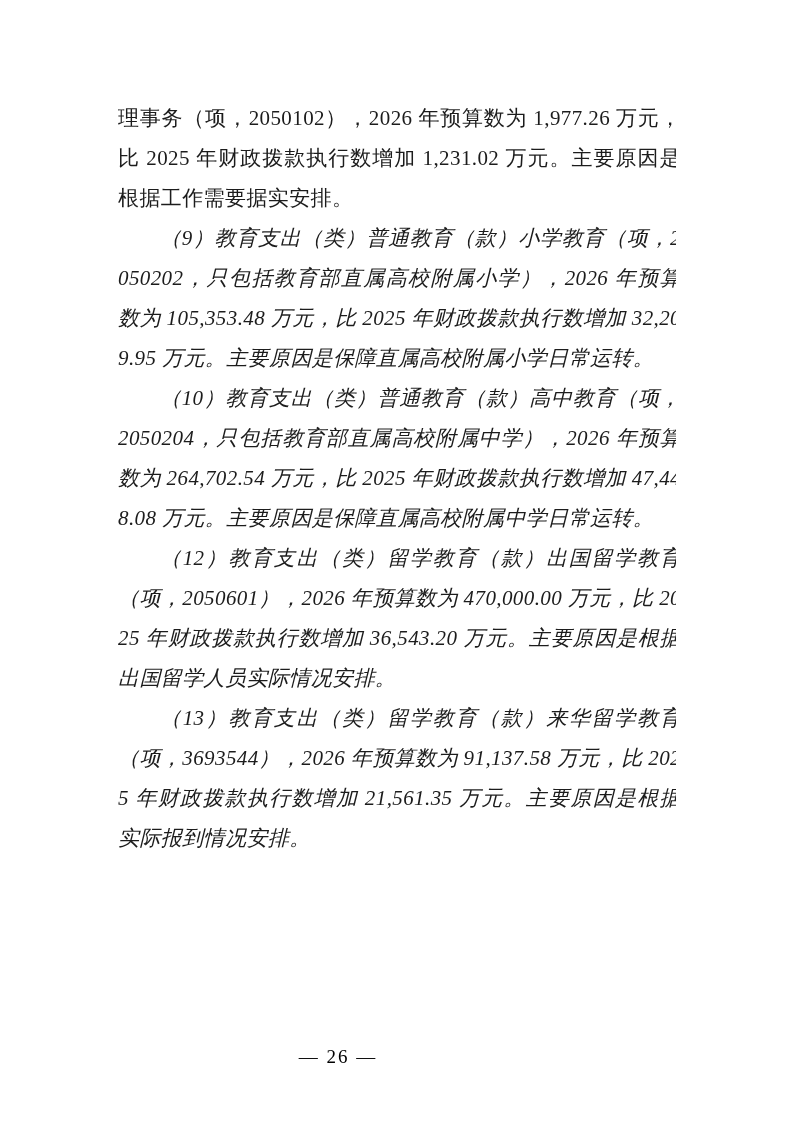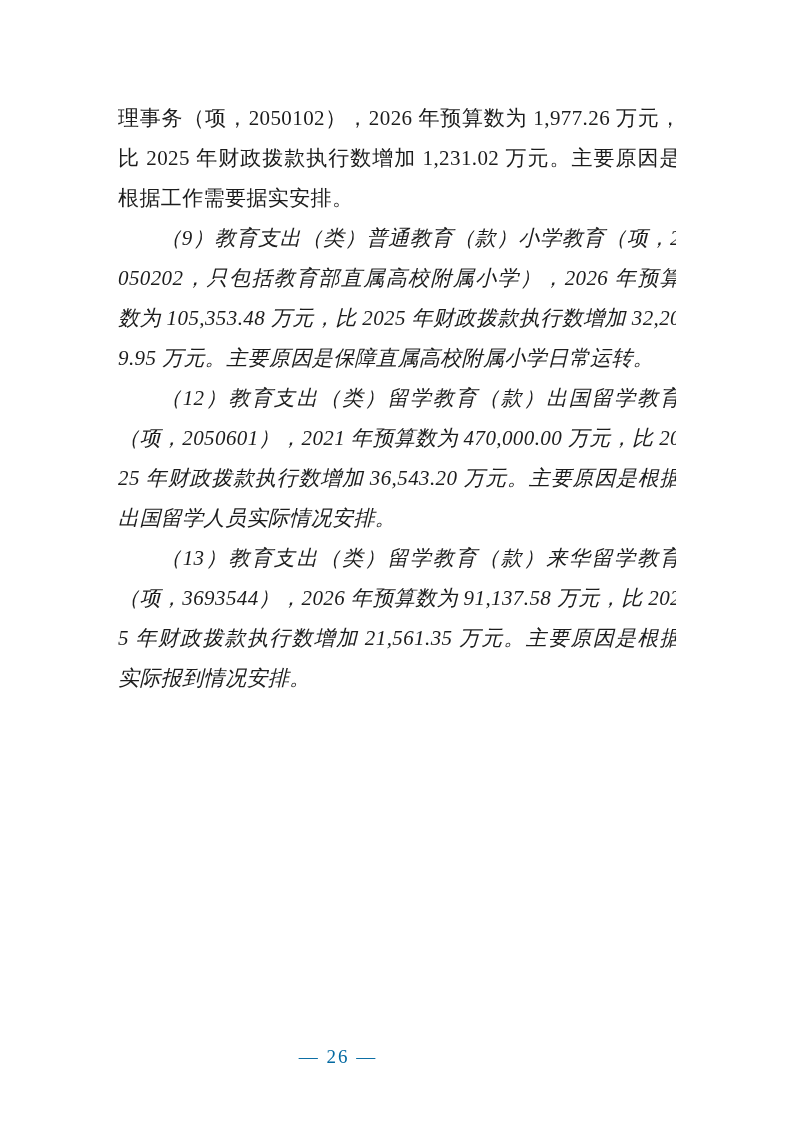--- a/index.html
+++ b/index.html
@@ -37,29 +37,30 @@
     text-indent: 2em;
     font-style: italic;
   }
   .footer {
     position: absolute;
     left: 0;
     top: 1046px;
     width: 100%;
     text-align: center;
     font-size: 19px;
-    color: #0369a1;
+    color: #000000;
     letter-spacing: 2px;
   }
 </style>
 </head>
 <body>
 
 <div class="page">
   <div class="content">
     <p class="para">理事务（项，2050102），2026 年预算数为 1,977.26 万元，比 2025 年财政拨款执行数增加 1,231.02 万元。主要原因是根据工作需要据实安排。</p>
     <p class="para indent">（9）教育支出（类）普通教育（款）小学教育（项，2050202，只包括教育部直属高校附属小学），2026 年预算数为 105,353.48 万元，比 2025 年财政拨款执行数增加 32,209.95 万元。主要原因是保障直属高校附属小学日常运转。</p>
-    <p class="para indent">（12）教育支出（类）留学教育（款）出国留学教育（项，2050601），2021 年预算数为 470,000.00 万元，比 2025 年财政拨款执行数增加 36,543.20 万元。主要原因是根据出国留学人员实际情况安排。</p>
+    <p class="para indent">（10）教育支出（类）普通教育（款）高中教育（项，2050204，只包括教育部直属高校附属中学），2026 年预算数为 264,702.54 万元，比 2025 年财政拨款执行数增加 47,448.08 万元。主要原因是保障直属高校附属中学日常运转。</p>
+    <p class="para indent">（12）教育支出（类）留学教育（款）出国留学教育（项，2050601），2026 年预算数为 470,000.00 万元，比 2025 年财政拨款执行数增加 36,543.20 万元。主要原因是根据出国留学人员实际情况安排。</p>
     <p class="para indent">（13）教育支出（类）留学教育（款）来华留学教育（项，3693544），2026 年预算数为 91,137.58 万元，比 2025 年财政拨款执行数增加 21,561.35 万元。主要原因是根据实际报到情况安排。</p>
   </div>
 
   <div class="footer">—  26  —</div>
 </div>
 
 </body></html>

